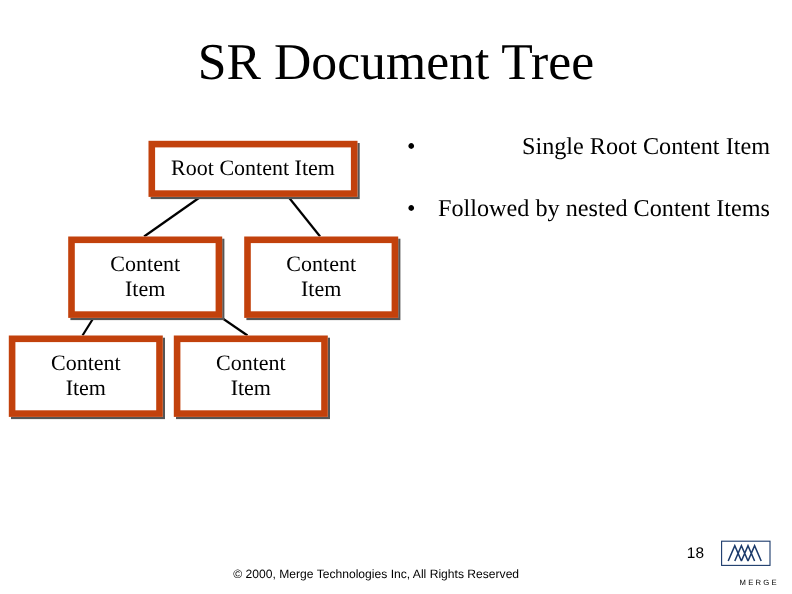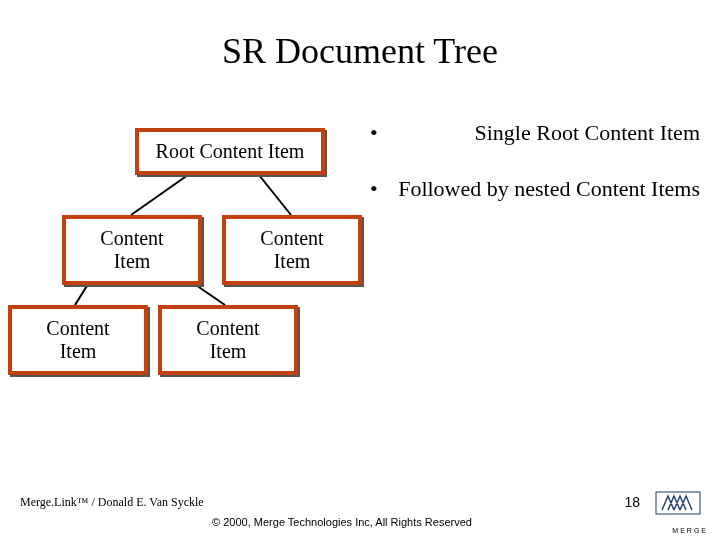--- a/index.html
+++ b/index.html
@@ -1,19 +1,19 @@
 <!DOCTYPE html>
 <html><head>
 <meta charset="utf-8">
 <style>
   * { box-sizing: border-box; margin: 0; padding: 0; }
   html, body { width: 720px; height: 540px; background: #fff; font-family: "Times New Roman", Times, serif; color: #000; }
   .slide { position: relative; width: 720px; height: 540px; }
-  .title { position: absolute; top: 30px; left: 0; width: 720px; text-align: center; font-size: 36px; font-weight: 400; }
-  .node { position: absolute; border: 4px solid #c2410c; background: #fff; padding: 8px 14px; font-size: 20px; text-align: center; box-shadow: 2px 2px 0 #555; }
+  .title { position: absolute; top: 30px; left: 0; width: 720px; text-align: center; font-size: 47px; font-weight: 400; }
+  .node { position: absolute; border: 6px solid #c2410c; background: #fff; padding: 8px 14px; font-size: 20px; text-align: center; box-shadow: 2px 2px 0 #555; }
   .bullets { position: absolute; left: 370px; top: 120px; width: 330px; font-size: 22px; }
   .bullets li { margin-bottom: 30px; list-style: none; position: relative; padding-left: 22px; text-align: right; }
   .bullets li::before { content: "•"; position: absolute; left: 0; top: 0; font-size: 22px; }
   svg.connectors { position: absolute; left: 0; top: 0; width: 720px; height: 540px; pointer-events: none; }
   svg.connectors line { stroke: #000; stroke-width: 2; }
   .footer-left { position: absolute; left: 20px; bottom: 30px; font-size: 12px; }
   .footer-center { position: absolute; left: 0; bottom: 12px; width: 588px; text-align: center; font-size: 11px; font-family: Arial, sans-serif; margin-left: 48px; }
   .page-num { position: absolute; right: 80px; bottom: 30px; font-size: 14px; font-family: Arial, sans-serif; }
   .logo { position: absolute; right: 18px; bottom: 18px; width: 48px; height: 32px; }
   .logo svg { width: 48px; height: 32px; }
@@ -37,21 +37,20 @@
   <div class="node" style="left:62px;  top:215px; width:140px;">Content Item</div>
   <div class="node" style="left:222px; top:215px; width:140px;">Content Item</div>
   <div class="node" style="left:8px;   top:305px; width:140px;">Content Item</div>
   <div class="node" style="left:158px; top:305px; width:140px;">Content Item</div>
 
   <ul class="bullets">
     <li>Single Root Content Item</li>
     <li>Followed by nested Content Items</li>
   </ul>
 
-  <div class="footer-left">Merge.Link™ / Donald E. Van Syckle</div>
   <div class="footer-center">© 2000, Merge Technologies Inc, All Rights Reserved</div>
   <div class="page-num">18</div>
 
   <div class="logo">
     <svg viewBox="0 0 48 32">
       <rect x="2" y="2" width="44" height="22" fill="none" stroke="#1b3a6b" stroke-width="1"></rect>
       <path d="M8 20 L14 6 L20 20 M14 20 L20 6 L26 20 M20 20 L26 6 L32 20 M26 20 L32 6 L38 20" fill="none" stroke="#1b3a6b" stroke-width="1.4"></path>
     </svg>
   </div>
   <div class="logo-text">MERGE</div>

